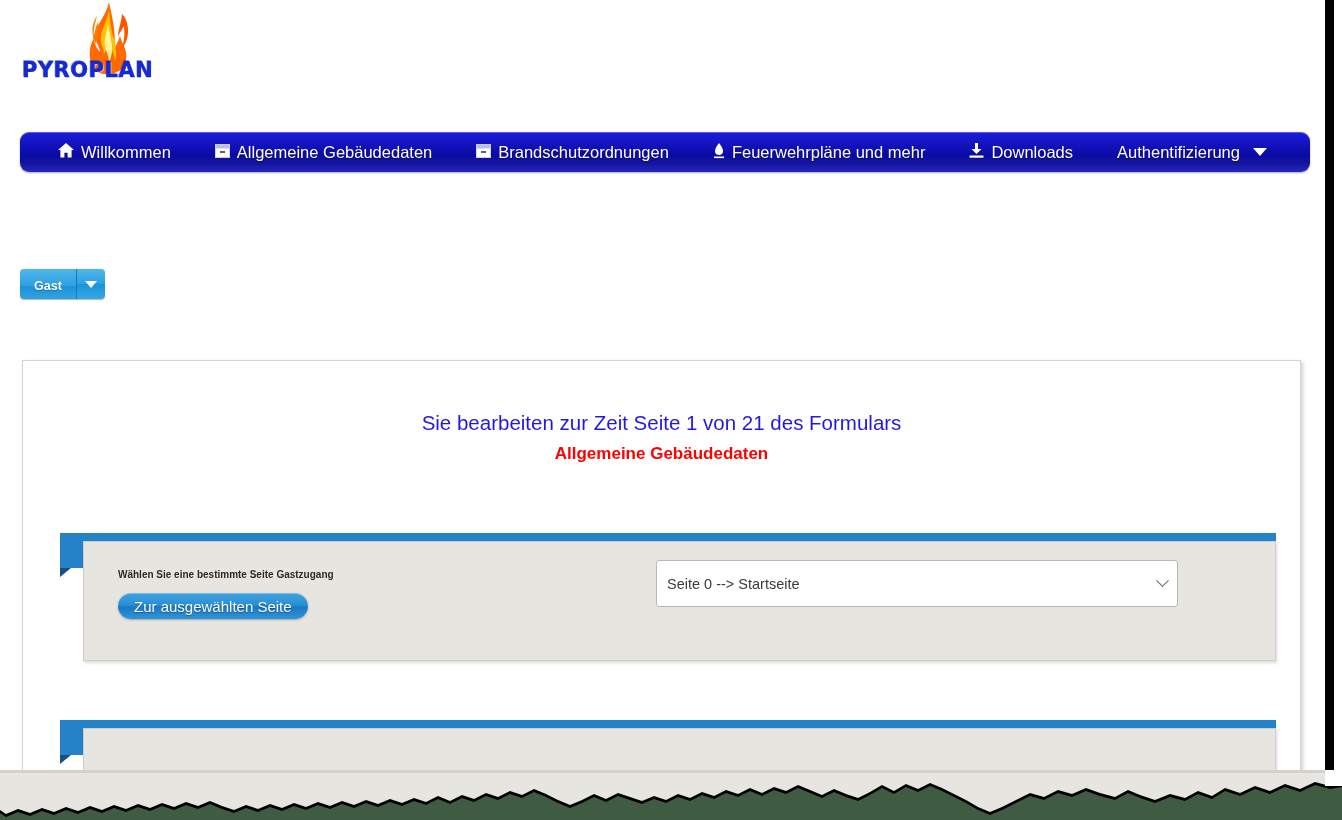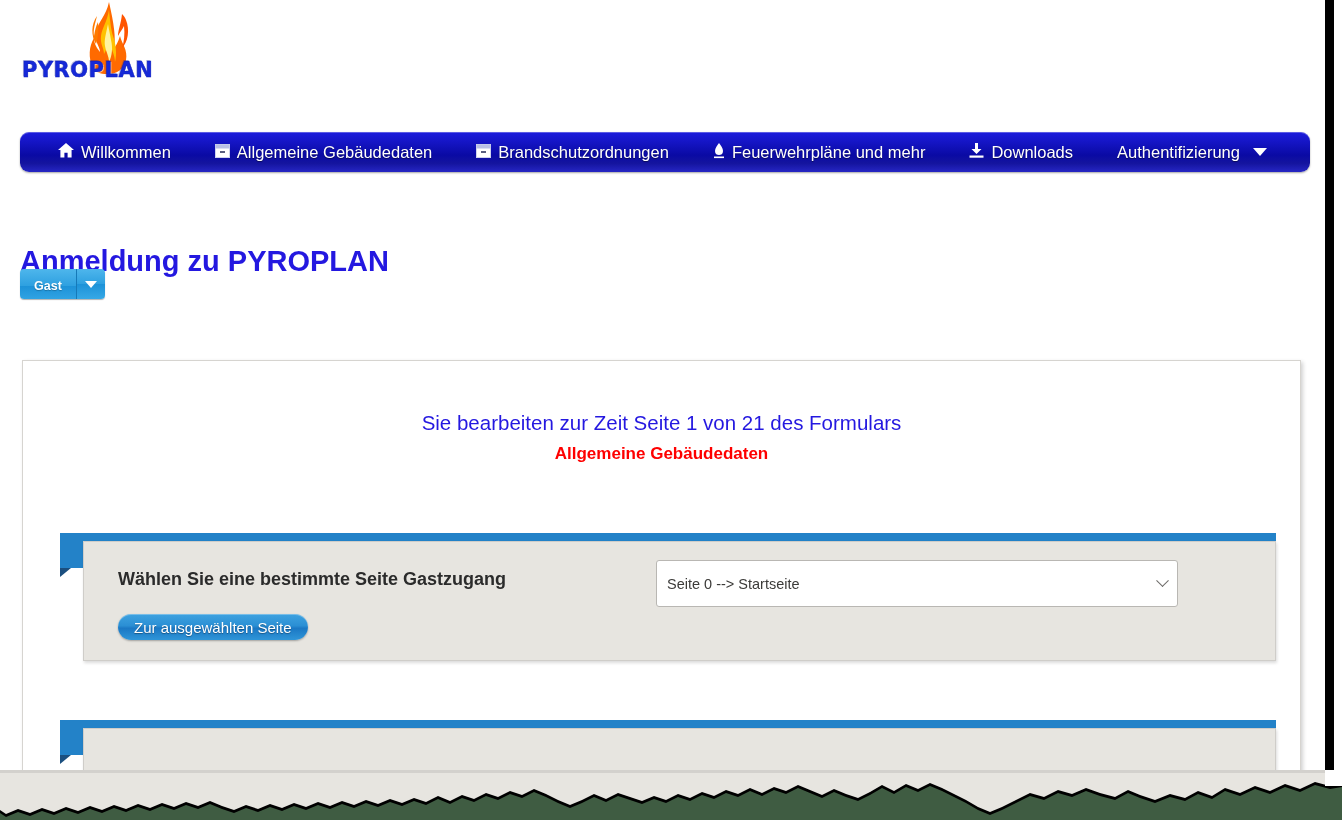--- a/index.html
+++ b/index.html
@@ -209,21 +209,21 @@
     box-shadow: 1px 2px 3px rgba(0,0,0,0.14);
   }
 
   
   #sec-nav-body {
     height: 120px;
   }
   #row-label {
     position: absolute;
     left: 34px; top: 27px;
-    font-size: 18px;
+    font-size: 10px;
     font-weight: bold;
     color: #2b2b2b;
     font-family: "Liberation Sans", sans-serif;
     white-space: nowrap;
   }
   #page-select {
     position: absolute;
     left: 572px; top: 18px;
     width: 522px; height: 47px;
     background: #ffffff;
@@ -239,21 +239,21 @@
   }
   #page-select .sel-text { flex: 1; }
   .sel-chevron {
     width: 9px; height: 9px;
     border-right: 1.6px solid #6e6c69;
     border-bottom: 1.6px solid #6e6c69;
     transform: rotate(45deg) translate(-2px,-2px);
   }
   #goto-button {
     position: absolute;
-    left: 34px; top: 72px;
+    left: 34px; top: 51px;
     height: 26px;
     padding: 0 16px;
     display: flex;
     align-items: center;
     border-radius: 13px;
     background: linear-gradient(to bottom, #3ea2e0 0%, #2b8fd4 45%, #1b78c4 55%, #2f95d8 100%);
     color: #ffffff;
     font-size: 15px;
     font-family: "Liberation Sans", sans-serif;
     text-shadow: 0 1px 1px rgba(0,0,0,0.35);
@@ -344,21 +344,20 @@
       </span>
       <span>Downloads</span>
     </div>
 
     <div class="nav-item">
       <span>Authentifizierung</span>
       <span class="nav-caret"></span>
     </div>
   </nav>
 
-  <h1 id="page-title">Anmeldung zu PYROPLAN</h1>
 
   <div id="gast-group">
     <div class="gast-main">Gast</div>
     <div class="gast-caret-btn">
       <span class="caret-glyph"></span>
     </div>
   </div>
 
   <div id="card">
 

